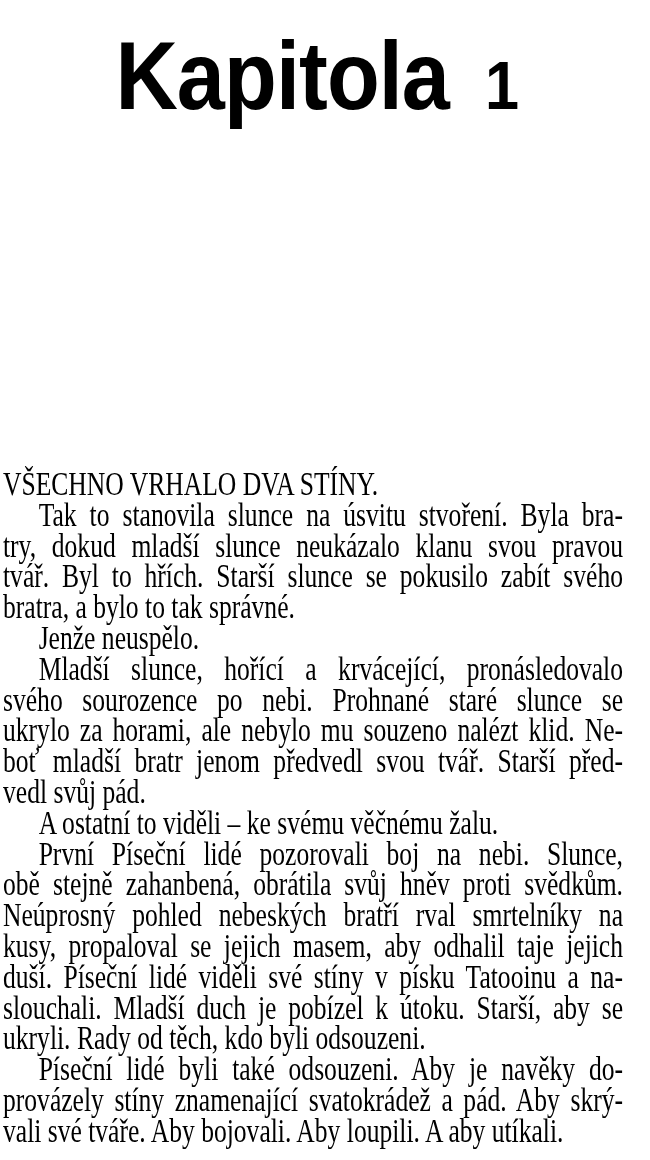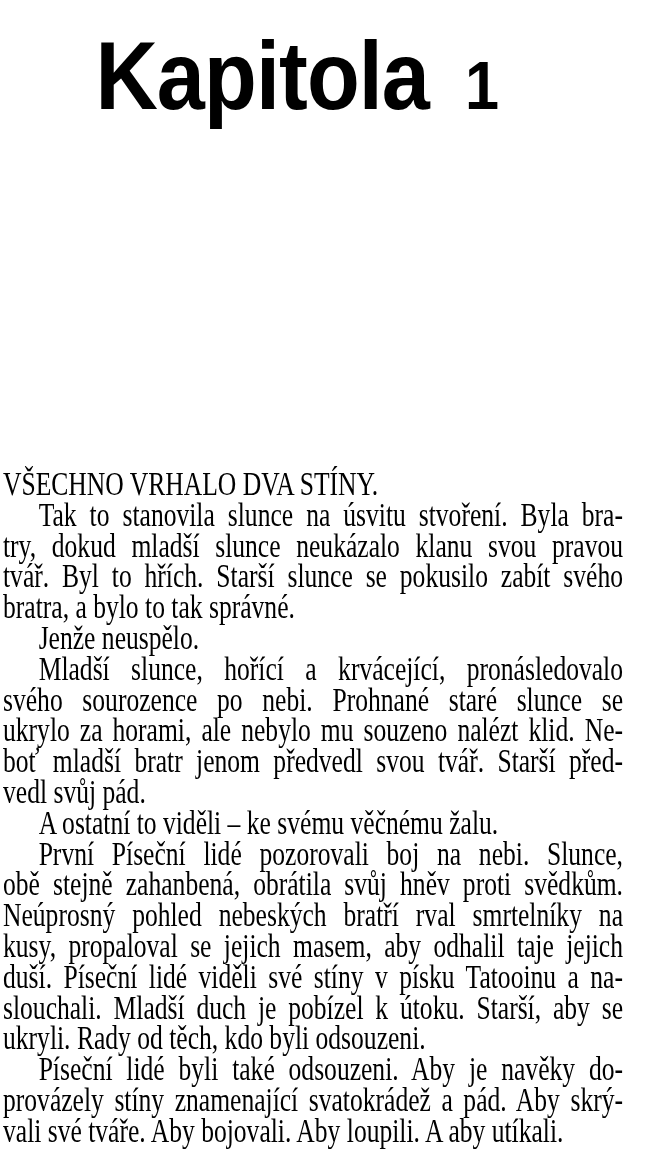--- a/index.html
+++ b/index.html
@@ -15,20 +15,21 @@
     color: #000000;
   }
 
   
   .chapter-header {
     position: absolute;
     top: 28px;
     left: 0;
     width: 618px;
     text-align: center;
+    padding-left: 20px;
   }
   .chapter-title {
     margin: 0;
     font-family: "Liberation Sans", "DejaVu Sans", sans-serif;
     font-weight: 700;
     font-size: 96px;
     line-height: 96px;
     letter-spacing: -1px;
     white-space: nowrap;
   }

